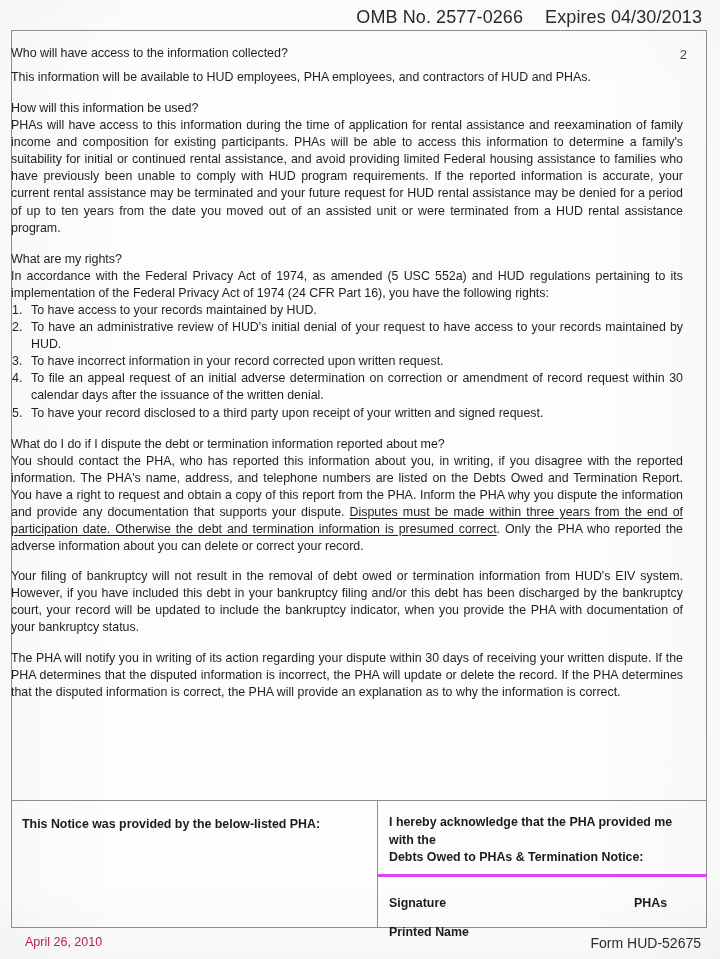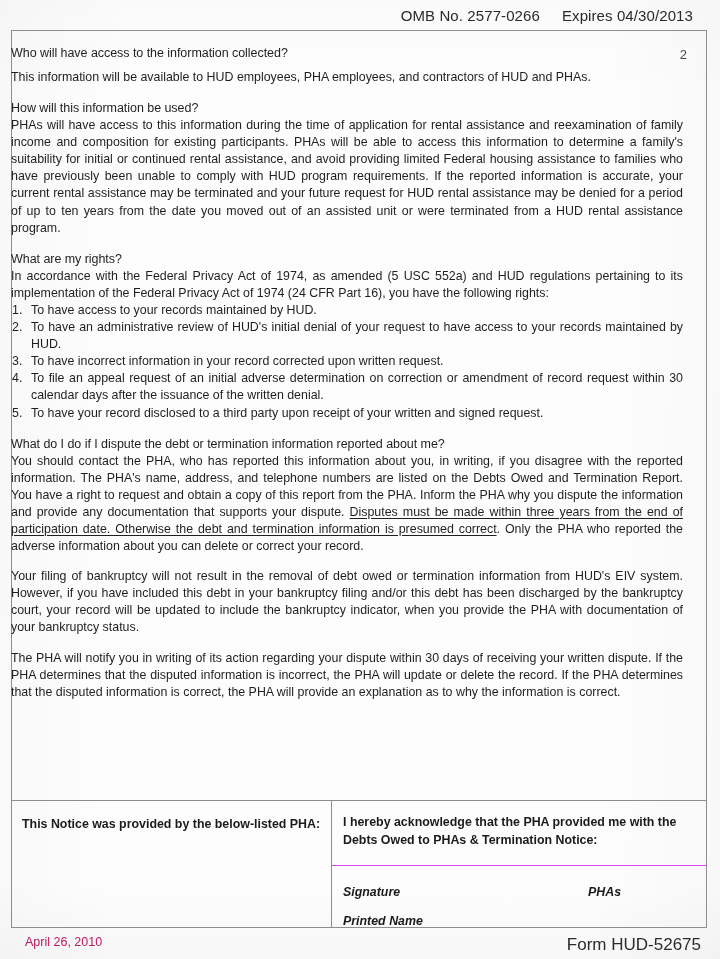--- a/index.html
+++ b/index.html
@@ -28,22 +28,22 @@
     pointer-events: none;
     background:
       linear-gradient(91deg, rgba(0,0,0,0.018) 0%, rgba(0,0,0,0) 18%, rgba(0,0,0,0) 82%, rgba(0,0,0,0.02) 100%),
       linear-gradient(180deg, rgba(0,0,0,0.012) 0%, rgba(0,0,0,0) 10%, rgba(0,0,0,0) 92%, rgba(0,0,0,0.022) 100%);
   }
 
   
   .omb-header {
     position: absolute;
     top: 7px;
-    right: 27px;
-    font-size: 15px;
+    right: 18px;
+    font-size: 18px;
     letter-spacing: 0.1px;
     color: #2a2a2a;
     white-space: nowrap;
   }
   .omb-header .omb-no { margin-right: 22px; }
 
   
   .frame {
     position: absolute;
     left: 11px;
@@ -115,52 +115,51 @@
     position: absolute;
     left: 11px;
     top: 800px;
     width: 696px;
     height: 128px;
     box-sizing: border-box;
     border-top: 1px solid #8d8d8d;
     display: flex;
   }
   .sig-left {
-    width: 321px;
+    width: 367px;
     box-sizing: border-box;
     border-right: 1px solid #8d8d8d;
     padding: 13px 0 0 11px;
   }
   .sig-left .lbl {
     font-weight: bold;
     font-size: 12.4px;
   }
   .sig-right {
     flex: 1;
     display: flex;
     flex-direction: column;
   }
   .ack-box {
     height: 76px;
     box-sizing: border-box;
-    border-bottom: 1px solid #d946ef;
+    border-bottom: 3px solid #d946ef;
     padding: 13px 14px 16px 11px;
   }
   .ack-line {
     font-weight: bold;
     font-size: 12.4px;
     line-height: 17.5px;
   }
   .ack-line .ital {
   }
   .sign-row {
     flex: 1;
     position: relative;
     padding: 12px 1px 0 11px;
-    font-style: italic;
   }
   .sign-row .field {
     font-weight: bold;
     font-size: 12.4px;
     line-height: 29px;
   }
   .sign-row .date-lbl {
     position: absolute;
     left: 256px;
     top: 12px;
@@ -174,21 +173,21 @@
     position: absolute;
     left: 25px;
     top: 935px;
     font-size: 12.5px;
     color: #be185d;
   }
   .footer-form {
     position: absolute;
     right: 19px;
     top: 935px;
-    font-size: 17px;
+    font-size: 14px;
     color: #2c2c2c;
     text-align: center;
   }
 </style>
 </head>
 <body>
 
 <div class="page">
 
   <div class="scan-noise"></div>

